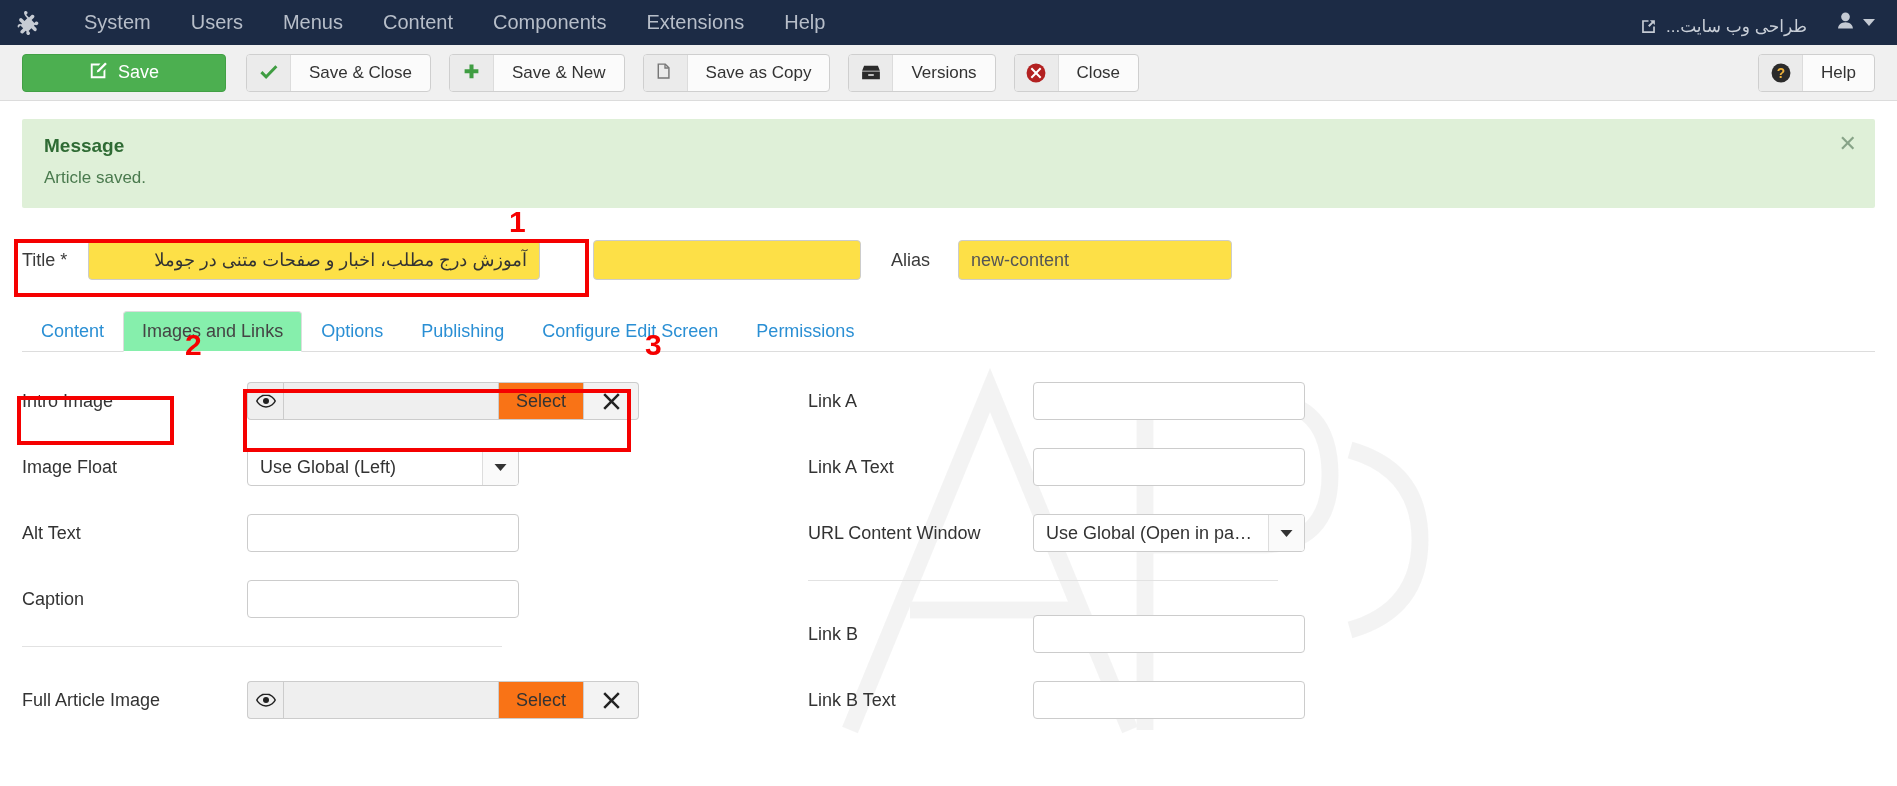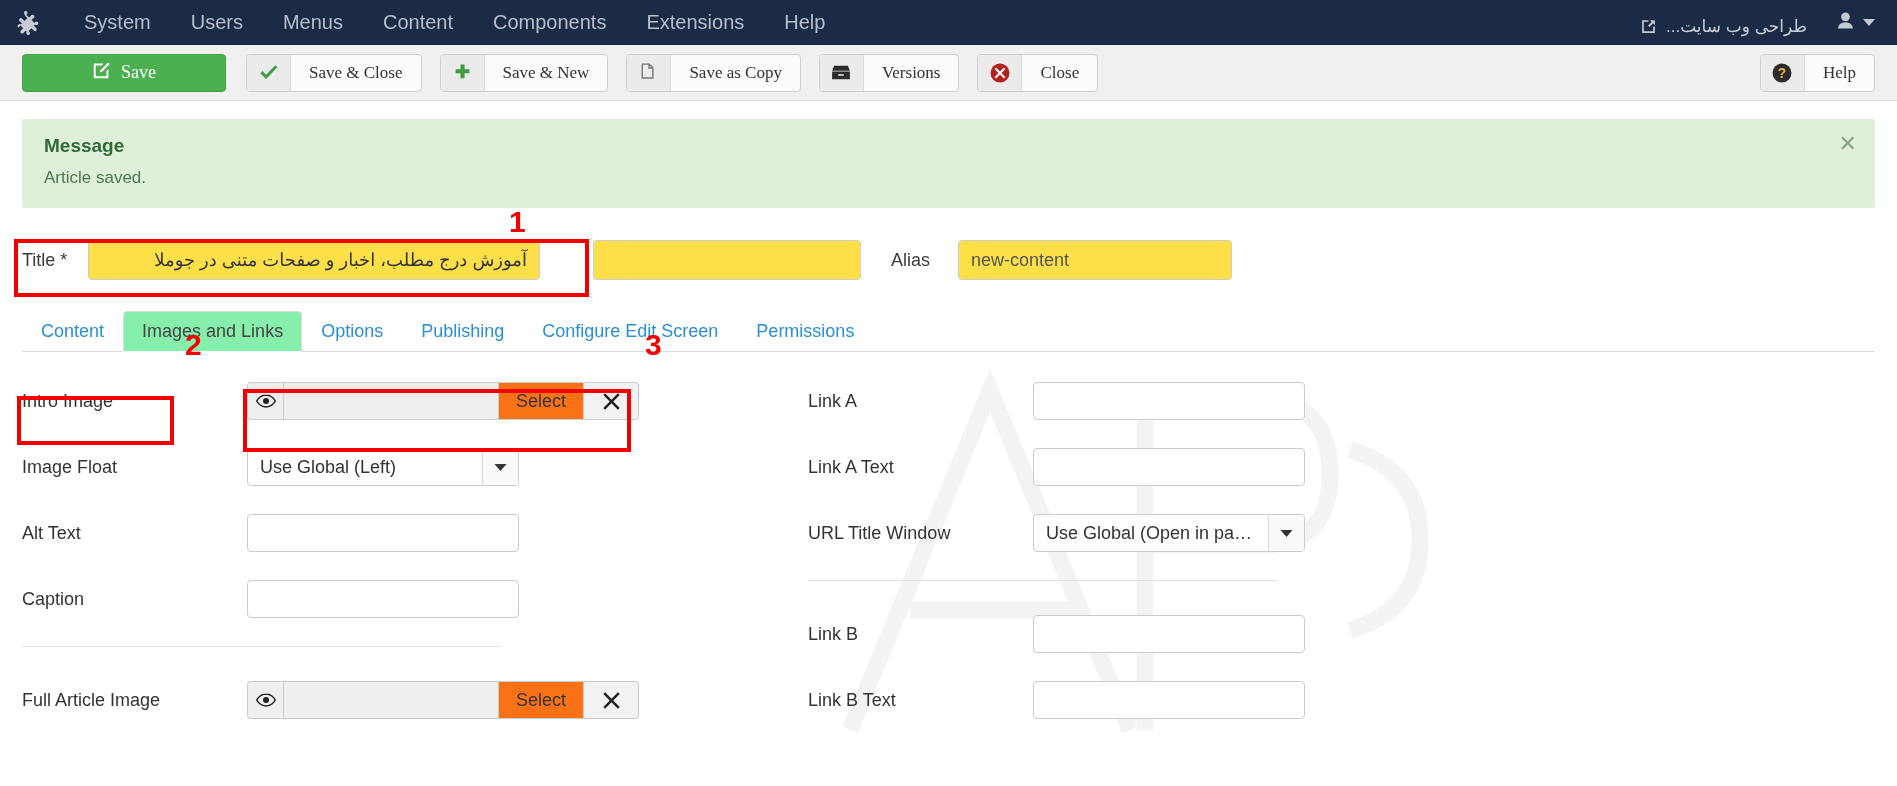--- a/index.html
+++ b/index.html
@@ -95,21 +95,21 @@
     font-size: 17px;
     color: #333;
   }
   .btn .bicon {
     display:flex; align-items:center; justify-content:center;
     width: 44px; height: 100%;
     background: #ebebeb;
     border-right: 1px solid #dcdcdc;
     flex: 0 0 auto;
   }
-  .btn .blabel { padding: 0 18px; white-space: nowrap; font-family: Liberation Serif, serif; }
+  .btn .blabel { padding: 0 18px; white-space: nowrap; }
   .btn-save {
     background: #4caf50;
     border: 1px solid #42a045;
     color: #fff;
     width: 204px;
     justify-content: center;
     height: 38px;
     font-size: 18px;
     gap: 10px;
     border-radius: 4px;
@@ -537,21 +537,21 @@
           <div class="flabel right-label">Link A</div>
           <div class="fctl text-input right-input"></div>
         </div>
 
         <div class="frow">
           <div class="flabel right-label">Link A Text</div>
           <div class="fctl text-input right-input"></div>
         </div>
 
         <div class="frow">
-          <div class="flabel right-label">URL Title Window</div>
+          <div class="flabel right-label">URL Content Window</div>
           <div class="fctl select-ctl sel-target">
             <div class="sval">Use Global (Open in parent ...</div>
             <div class="sarrow">
               <svg width="13" height="9" viewBox="0 0 13 9" xmlns="http://www.w3.org/2000/svg">
                 <path d="M0.5 1h12L6.5 8z" fill="#333"></path>
               </svg>
             </div>
           </div>
         </div>
 

